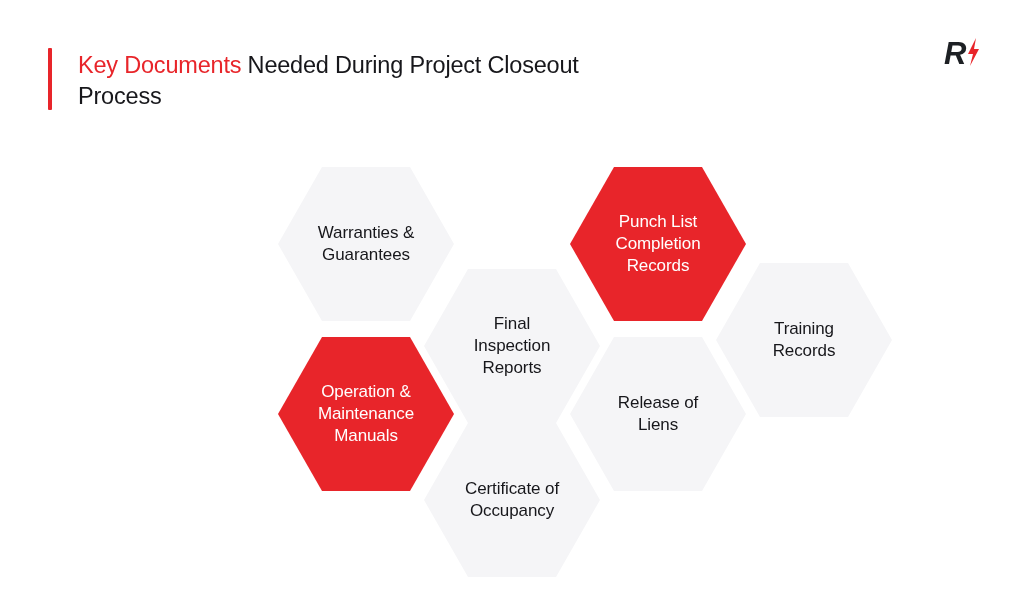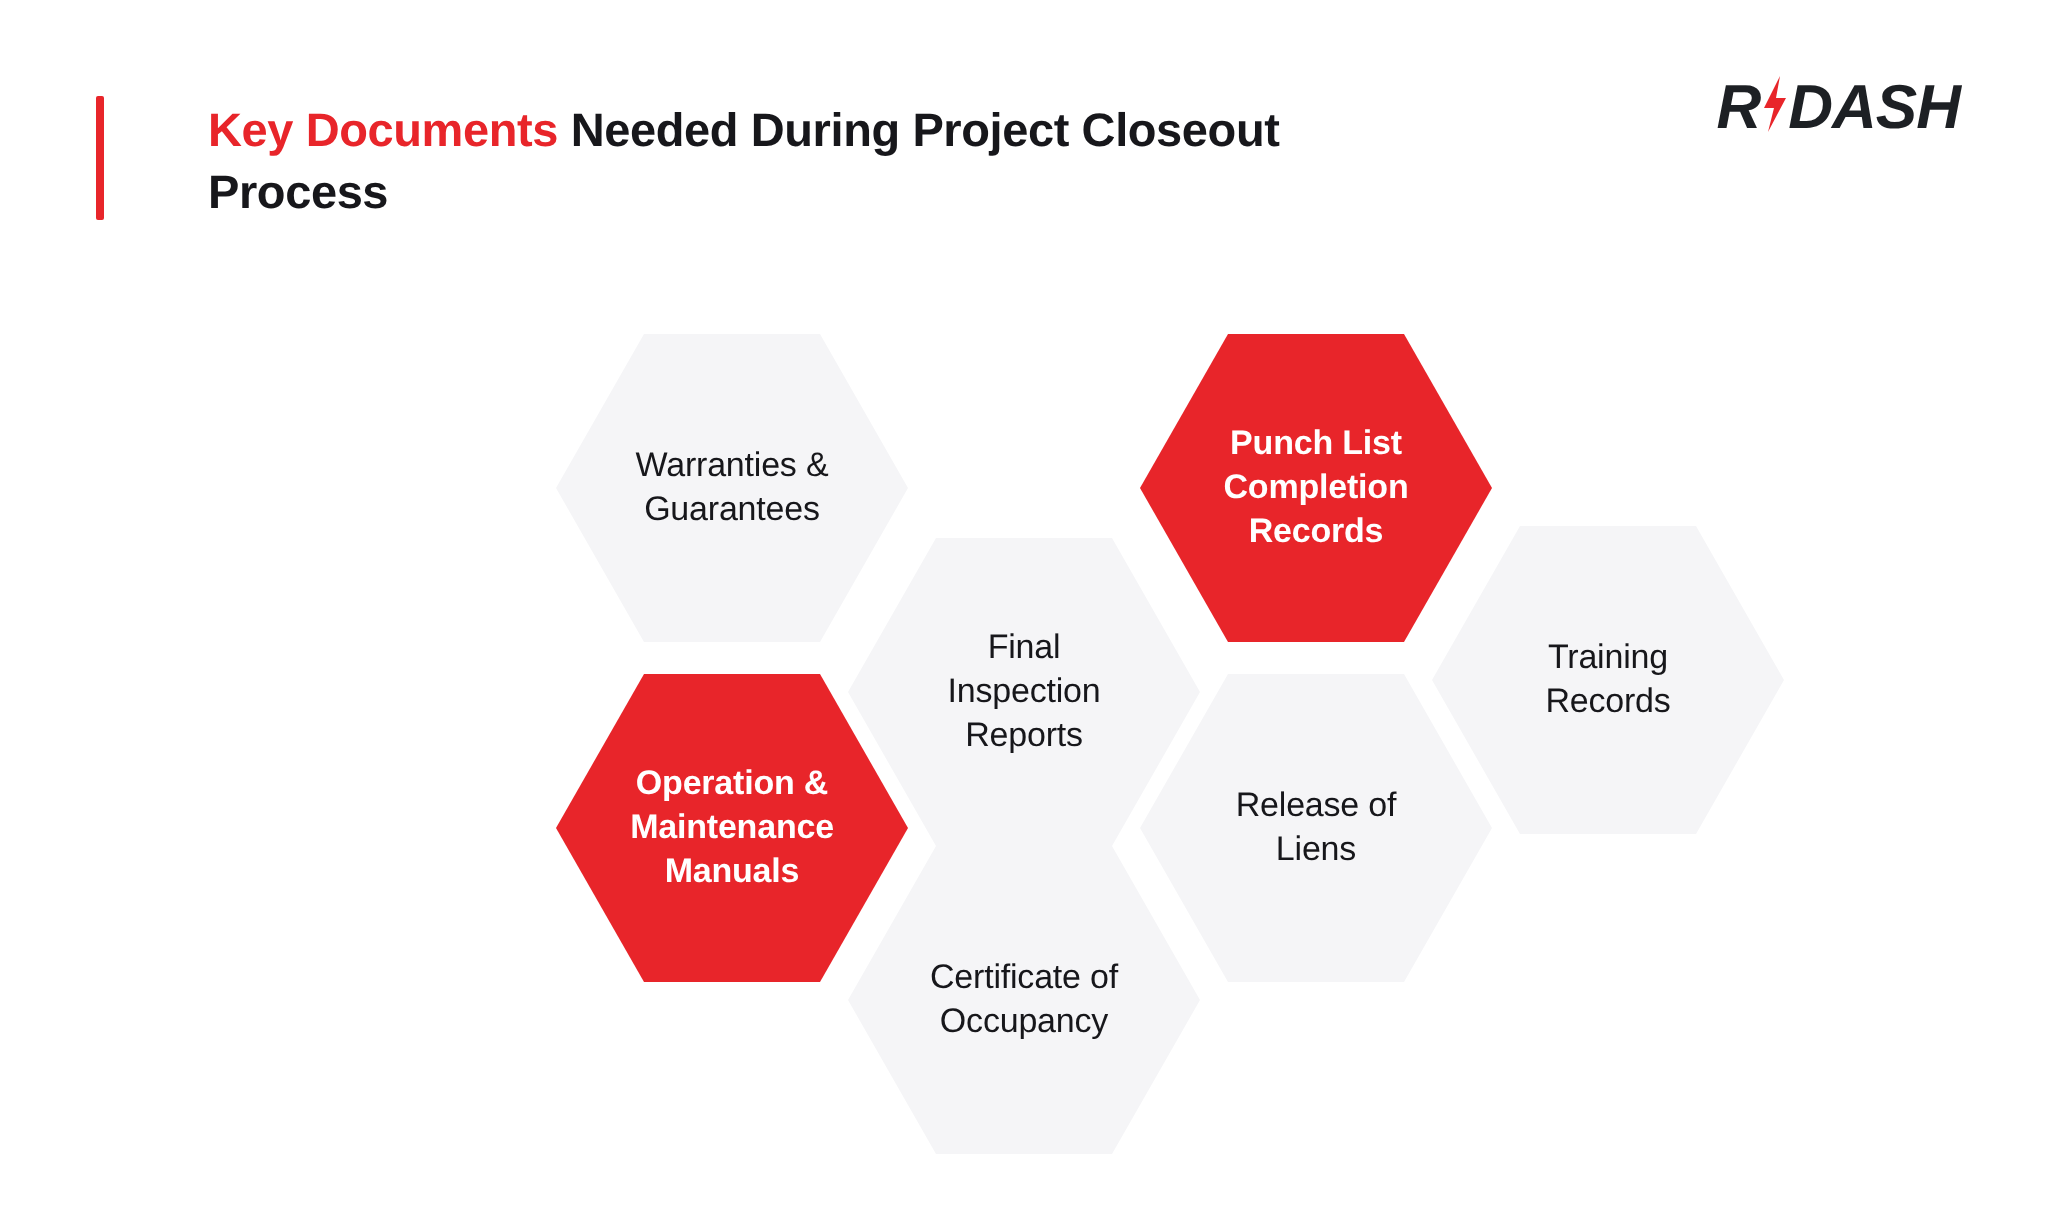--- a/index.html
+++ b/index.html
@@ -30,26 +30,25 @@
     height: 62px;
     background: #E8252A;
     margin-right: 26px;
     flex: 0 0 auto;
     border-radius: 1px;
   }
 
   .title {
     font-size: 23.5px;
     line-height: 1.33;
-    font-weight: bold;
+    font-weight: normal;
     color: #17171b;
     letter-spacing: -0.2px;
     max-width: 560px;
     padding-top: 2px;
-    margin-left: 26px;
   }
 
   .title .hl { color: #E8252A; }
 
   
   .logo {
     position: absolute;
     top: 36px;
     right: 44px;
     display: flex;
@@ -104,40 +103,39 @@
 
   .hex-label {
     font-size: 17px;
     line-height: 1.3;
     font-weight: normal;
     letter-spacing: -0.1px;
     padding: 0 16px;
     white-space: pre-line;
   }
 
-  .hex.red .hex-label { font-weight: bold; }
+  .hex.red .hex-label { font-weight: normal; }
 </style>
 </head>
 <body>
 
 <div class="header">
   <div class="accent-bar"></div>
   <h1 class="title">
     <span class="hl">Key Documents</span><span> Needed During Project Closeout Process</span>
   </h1>
 </div>
 
 <div class="logo">
   <span class="logo-r">R</span>
   <span class="bolt">
     <svg viewBox="0 0 13 28" width="13" height="28" aria-hidden="true">
       <polygon points="9,0 1,16 6,16 3,28 12,11 7,11" fill="#E8252A"></polygon>
     </svg>
   </span>
-  <span class="logo-dash">DASH</span>
 </div>
 
 <div class="honeycomb" id="honeycomb">
     <div class="hex gray" style="left: 278px; top: 167px; justify-content: center;">
       <span class="hex-label">Warranties &amp;
 Guarantees</span>
     </div>
     <div class="hex red" style="left: 278px; top: 337px;">
       <span class="hex-label">Operation &amp;
 Maintenance

